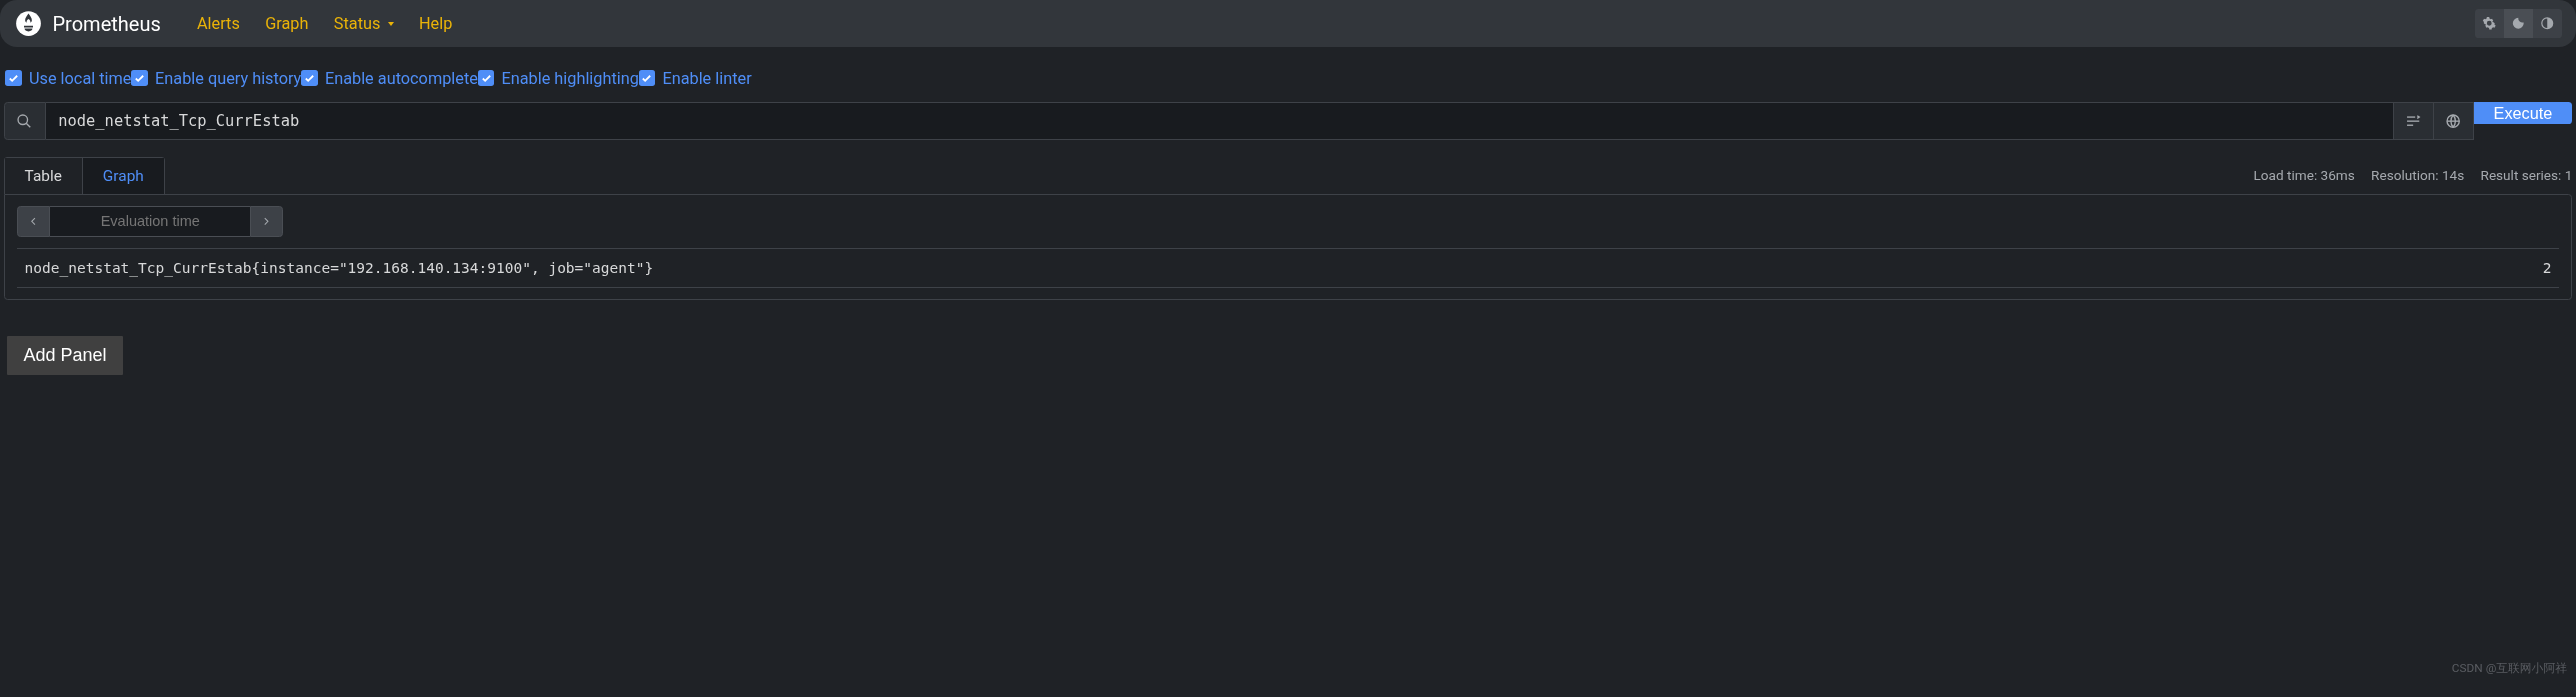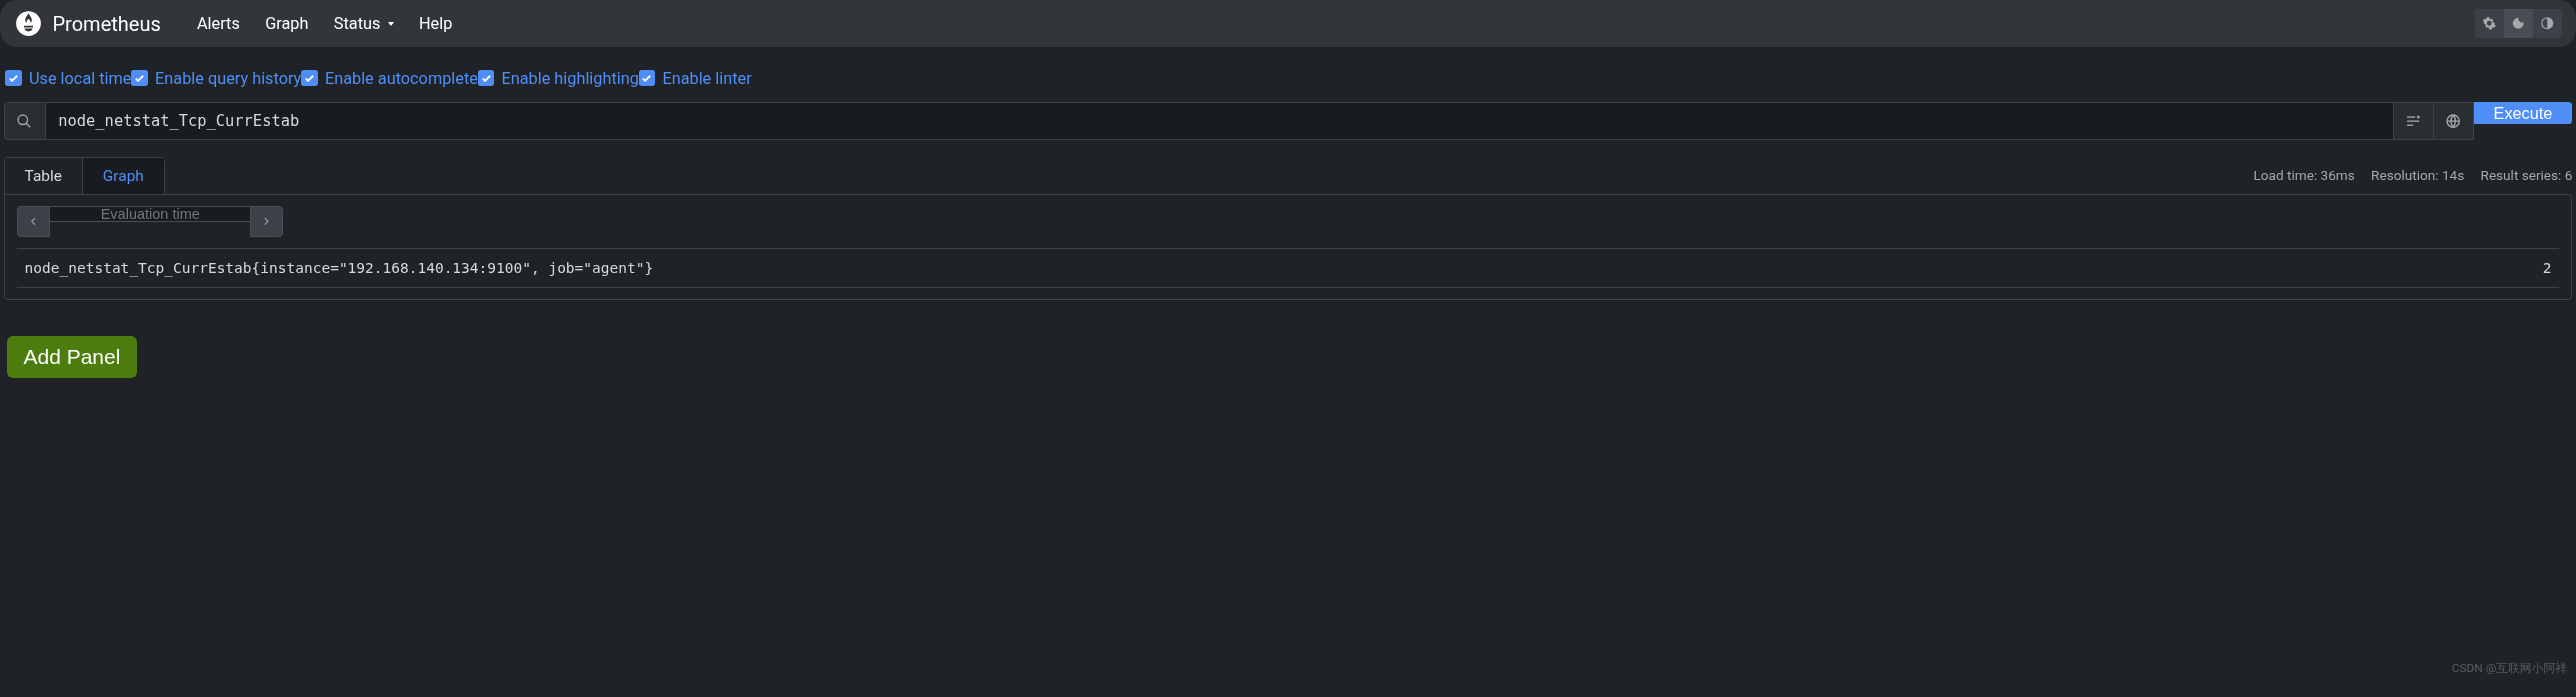--- a/index.html
+++ b/index.html
@@ -18,21 +18,21 @@
   display: flex;
   align-items: center;
   padding: 0 14.5px;
   justify-content: space-between;
   border-radius: 17px;
 }
 .navbar-left { display: flex; align-items: center; gap: 14.5px; }
 .brand { display: flex; align-items: center; gap: 11px; color: #fff; font-size: 20px; font-weight: 400; }
 .brand svg { width: 27px; height: 27px; }
 .nav-links { display: flex; gap: 0; margin-left: 9px; }
-.nav-link { color: #ffffff; padding: 7.3px 12.7px; cursor: pointer; font-size: 16.3px; display: flex; align-items: center; gap: 3.6px; }
+.nav-link { color: #eab308; padding: 7.3px 12.7px; cursor: pointer; font-size: 16.3px; display: flex; align-items: center; gap: 3.6px; }
 .caret { width: 0; height: 0; border-left: 3.6px solid transparent; border-right: 3.6px solid transparent; border-top: 4.5px solid currentColor; margin-left: 3.6px; }
 .navbar-right { display: flex; gap: 0; background: #3d4147; border-radius: 3.6px; }
 .theme-btn { width: 29px; height: 29px; display: flex; align-items: center; justify-content: center; color: #a5a9ae; cursor: pointer; }
 .theme-btn.active { background: #4a4e54; }
 
 .content { padding: 14.5px 3.6px 3.6px 3.6px; }
 .options-row { display: flex; padding: 7.3px 0 14.5px 1.8px; }
 .option { display: flex; align-items: center; gap: 7.3px; cursor: pointer; }
 .checkbox { width: 16.3px; height: 16.3px; background: #4f8ef7; border-radius: 2.7px; display: flex; align-items: center; justify-content: center; flex-shrink: 0; }
 .checkbox svg { width: 11px; height: 11px; }
@@ -50,30 +50,30 @@
 .tab:last-child { border-right: none; }
 .tab.active { background: #1f2226; color: #d8d9da; }
 .tab.inactive { color: #4f8ef7; background: #181b1f; }
 .stats { display: flex; gap: 16.3px; color: #a5a9ae; font-size: 13.6px; }
 
 .panel { border: 0.9px solid #3e4248; border-radius: 0 3.6px 3.6px 3.6px; padding: 11px 12.7px; }
 .eval-row { display: flex; gap: 0; margin-bottom: 11px; }
 .eval-btn { width: 33px; height: 31px; background: #3d4147; border: 0.9px solid #4a4e54; display: flex; align-items: center; justify-content: center; color: #a5a9ae; cursor: pointer; }
 .eval-btn.left { border-radius: 3.6px 0 0 3.6px; }
 .eval-btn.right { border-radius: 0 3.6px 3.6px 0; }
-.eval-input { width: 200px; height: 16px; background: #181b1f; border: 0.9px solid #4a4e54; border-left: none; border-right: none; color: #7a7e84; text-align: center; font-size: 14.5px; outline: none; }
+.eval-input { width: 200px; height: 31px; background: #181b1f; border: 0.9px solid #4a4e54; border-left: none; border-right: none; color: #7a7e84; text-align: center; font-size: 14.5px; outline: none; }
 
 .result-table { width: 100%; border-top: 0.9px solid #3e4248; }
 .result-row { display: flex; justify-content: space-between; padding: 11px 7.3px; border-bottom: 0.9px solid #3e4248; font-size: 14.5px; font-family: monospace; }
 .result-key { color: #d8d9da; }
 .result-key b { font-weight: normal; }
 .result-val { color: #d8d9da; }
 
 .remove-panel { text-align: right; padding: 9px 7.3px 0 0; color: #a5a9ae; font-size: 15.4px; cursor: pointer; }
-.add-panel-btn { margin: 36px 0 0 3.6px; padding: 9px 16.3px; background: #4d7c0f; color: #fff; border: none; border-radius: 6px; font-size: 21px; cursor: pointer; }
+.add-panel-btn { margin: 36px 0 0 3.6px; padding: 9px 16.3px; background: #404040; color: #fff; border: none; border-radius: 1px; font-size: 18px; cursor: pointer; }
 .watermark { position: fixed; bottom: 20px; right: 9px; color: #5a5d62; font-size: 11.8px; }
 </style>
 </head>
 <body>
 
 <div class="navbar">
   <div class="navbar-left">
     <div class="brand">
       <svg viewBox="0 0 24 24">
           <circle cx="12" cy="12" r="11" fill="#fff"></circle>
@@ -181,21 +181,21 @@
   </div>
 
   <div class="tabs-row">
     <div class="tabs">
       <div class="tab active">Table</div>
       <div class="tab inactive">Graph</div>
     </div>
     <div class="stats">
       <span>Load time: 36ms</span>
       <span>Resolution: 14s</span>
-      <span>Result series: 6</span>
+      <span>Result series: 1</span>
     </div>
   </div>
 
   <div class="panel">
     <div class="eval-row">
       <div class="eval-btn left">
         <svg width="12.7" height="12.7" viewBox="0 0 24 24" fill="none" stroke="currentColor" stroke-width="2">
             <polyline points="15 18 9 12 15 6"></polyline>
           </svg>
       </div>

